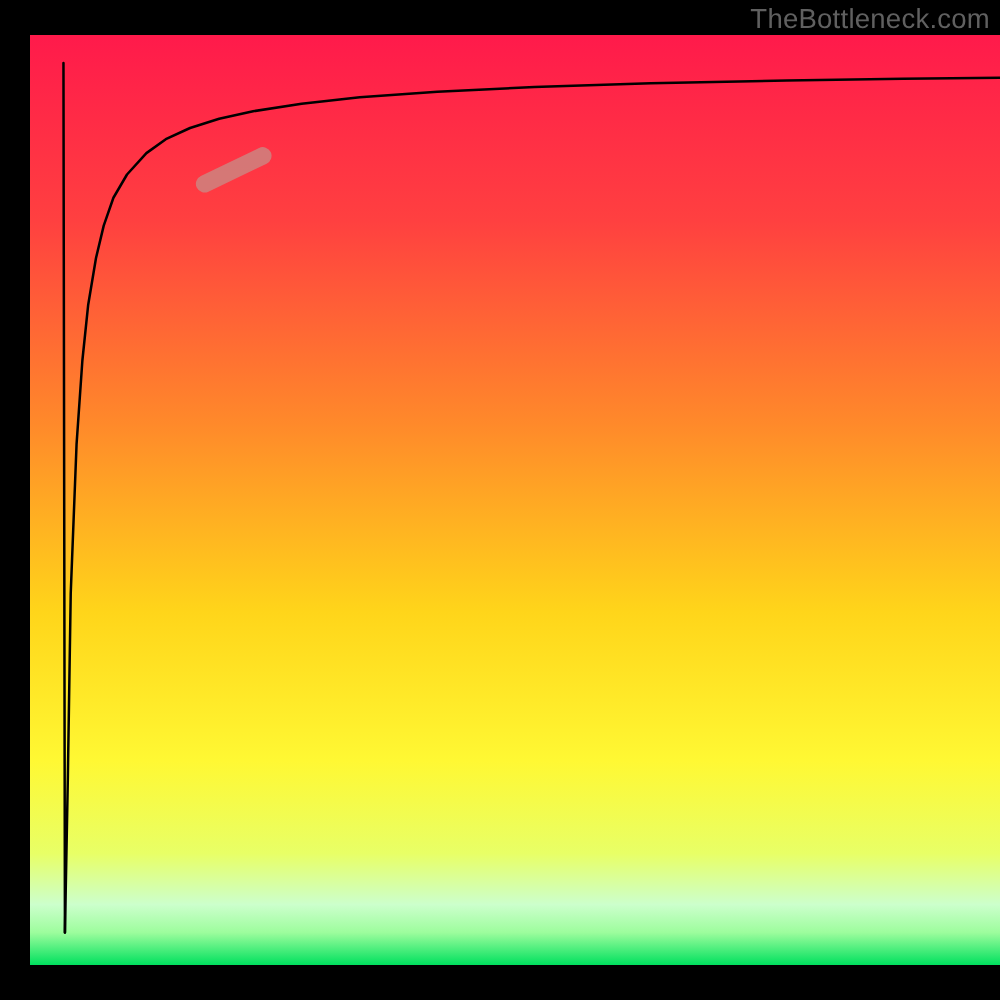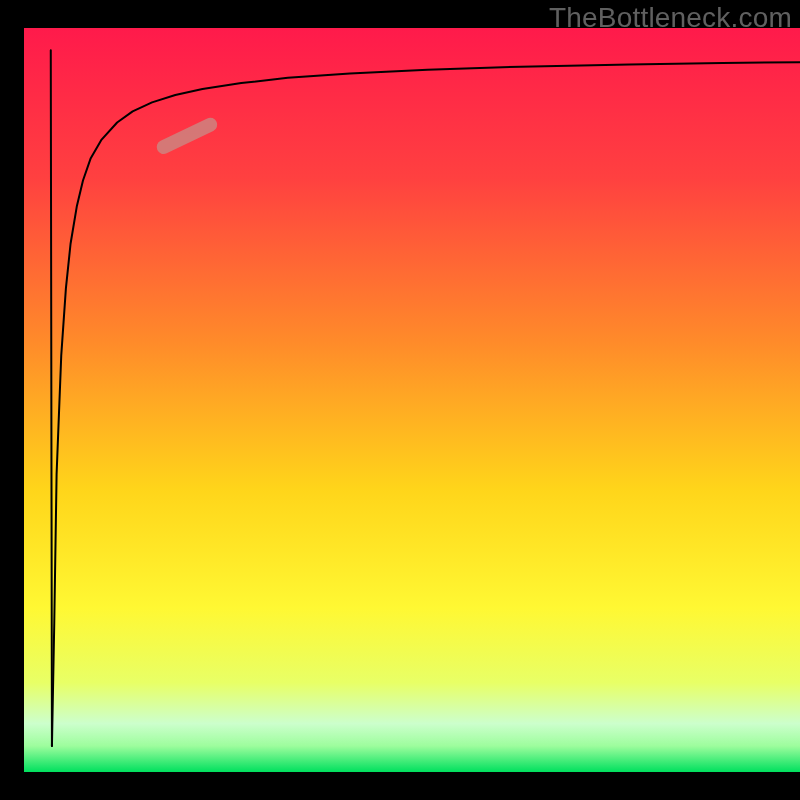--- a/index.html
+++ b/index.html
@@ -14,21 +14,21 @@
   .stage {
     position: relative;
     width: 800px;
     height: 800px;
   }
   .watermark {
     position: absolute;
     top: 2px;
     right: 8px;
     color: #606060;
-    font-size: 28px;
+    font-size: 22px;
     font-weight: 400;
     letter-spacing: 0.2px;
     z-index: 10;
     user-select: none;
   }
   svg {
     position: absolute;
     top: 0;
     left: 0;
   }

